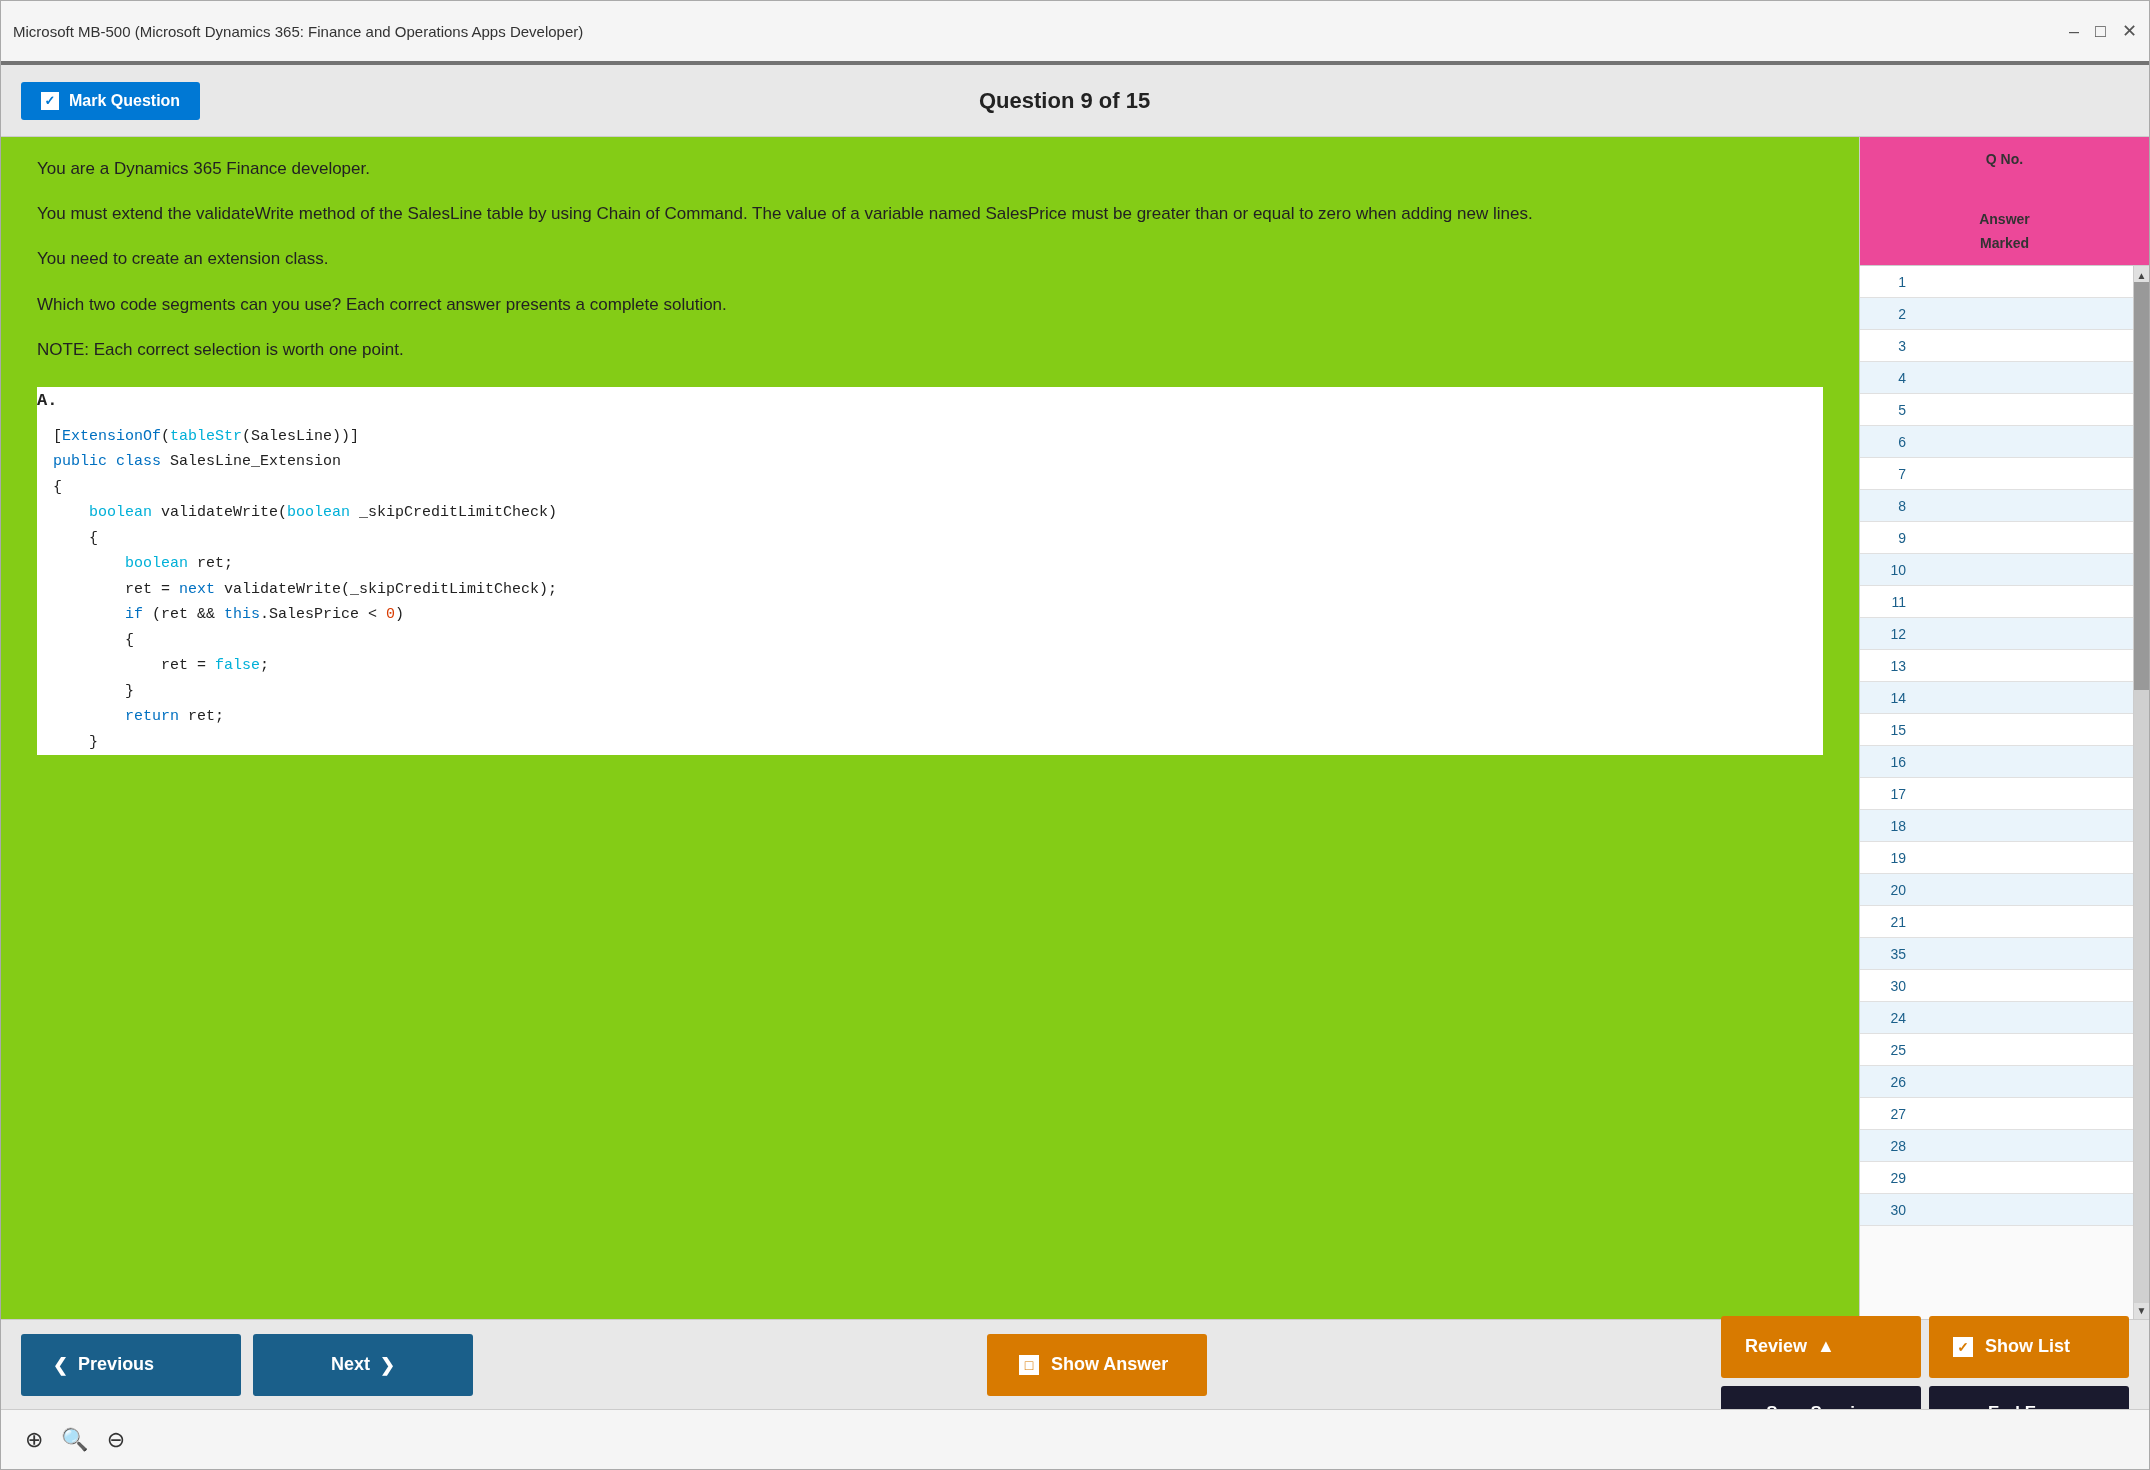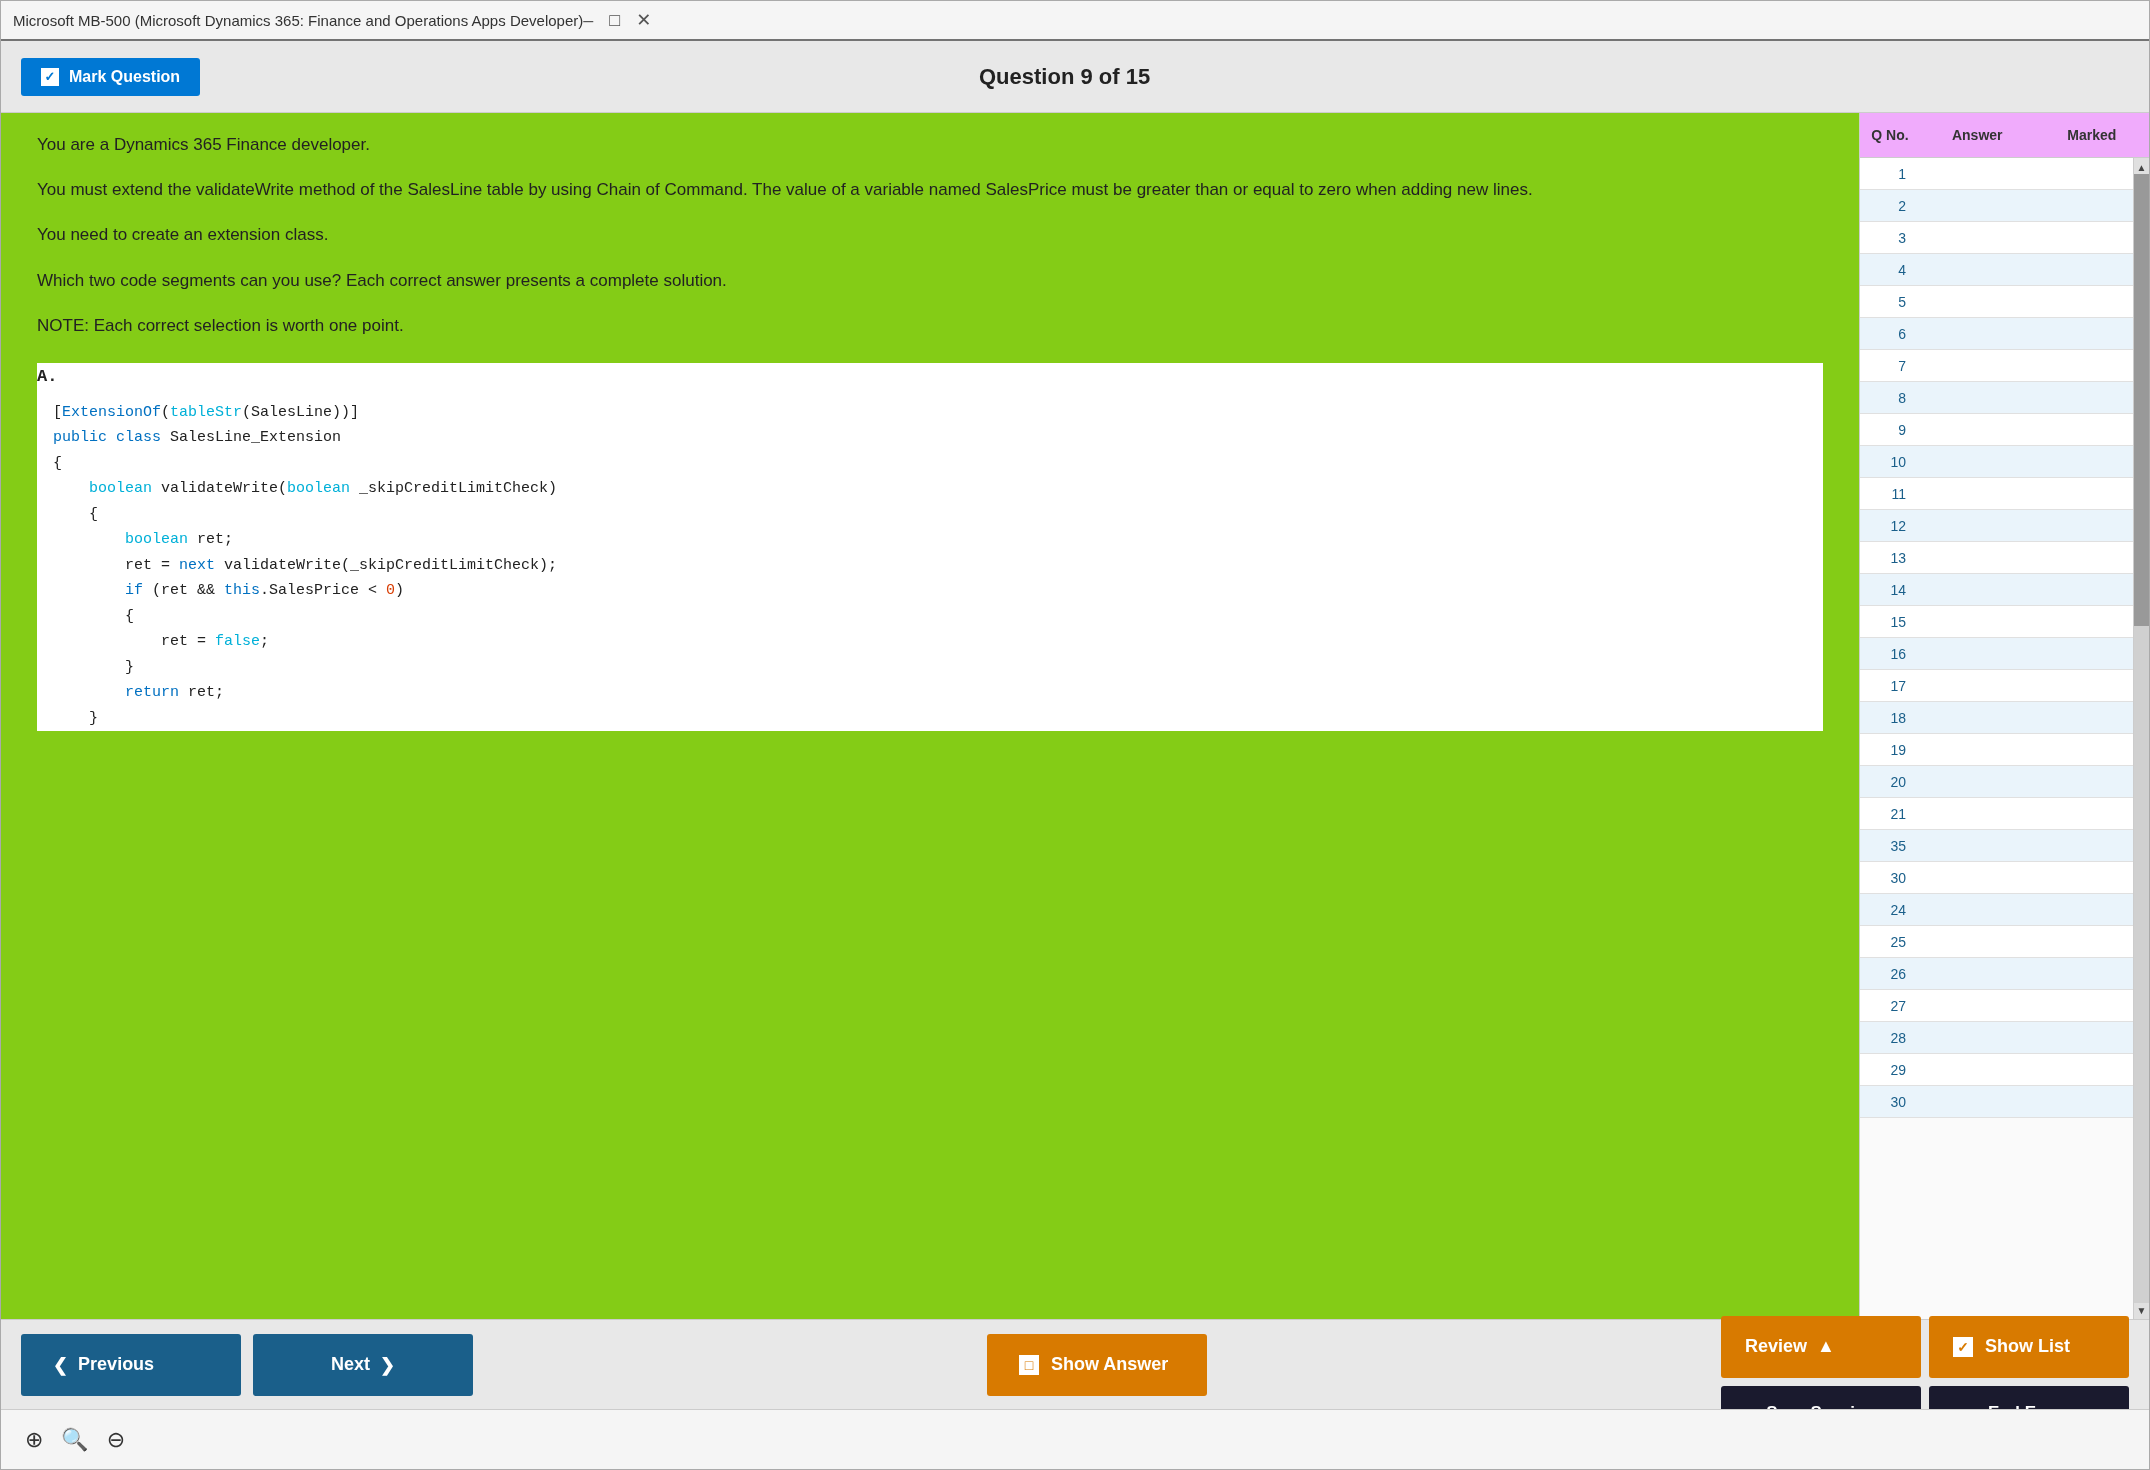--- a/index.html
+++ b/index.html
@@ -11,26 +11,26 @@
       background: #fff;
       border: 1px solid #aaa;
       display: flex;
       flex-direction: column;
       box-shadow: 2px 2px 8px rgba(0,0,0,0.3);
     }
 
     
     .title-bar {
       background: #f5f5f5;
-      border-bottom: 2px solid #737373;
-      display: flex;
-      align-items: center;
-      justify-content: flex-start;
+      border-bottom: 4px solid #737373;
+      display: flex;
+      align-items: center;
+      justify-content: space-between;
       padding: 0 12px;
-      height: 40px;
+      height: 64px;
       flex-shrink: 0;
     }
     .title-bar-title {
       font-size: 15px;
       color: #333;
     }
     .title-bar-controls {
       display: flex;
       gap: 16px;
       align-items: center;
@@ -144,23 +144,24 @@
     .right-panel {
       width: 290px;
       border-left: 1px solid #ccc;
       display: flex;
       flex-direction: column;
       background: #fafafa;
       flex-shrink: 0;
     }
     .right-panel-header {
       display: flex;
-      background: #f0abfc;
+      background: #ec4899;
       border-bottom: 1px solid #ccc;
       padding: 10px 0;
+      flex-direction: column;
     }
     .right-panel-header-cell {
       flex: 1;
       text-align: center;
       font-size: 14px;
       font-weight: 600;
       color: #333;
       padding: 4px 0;
     }
     .right-panel-header-cell:first-child {

